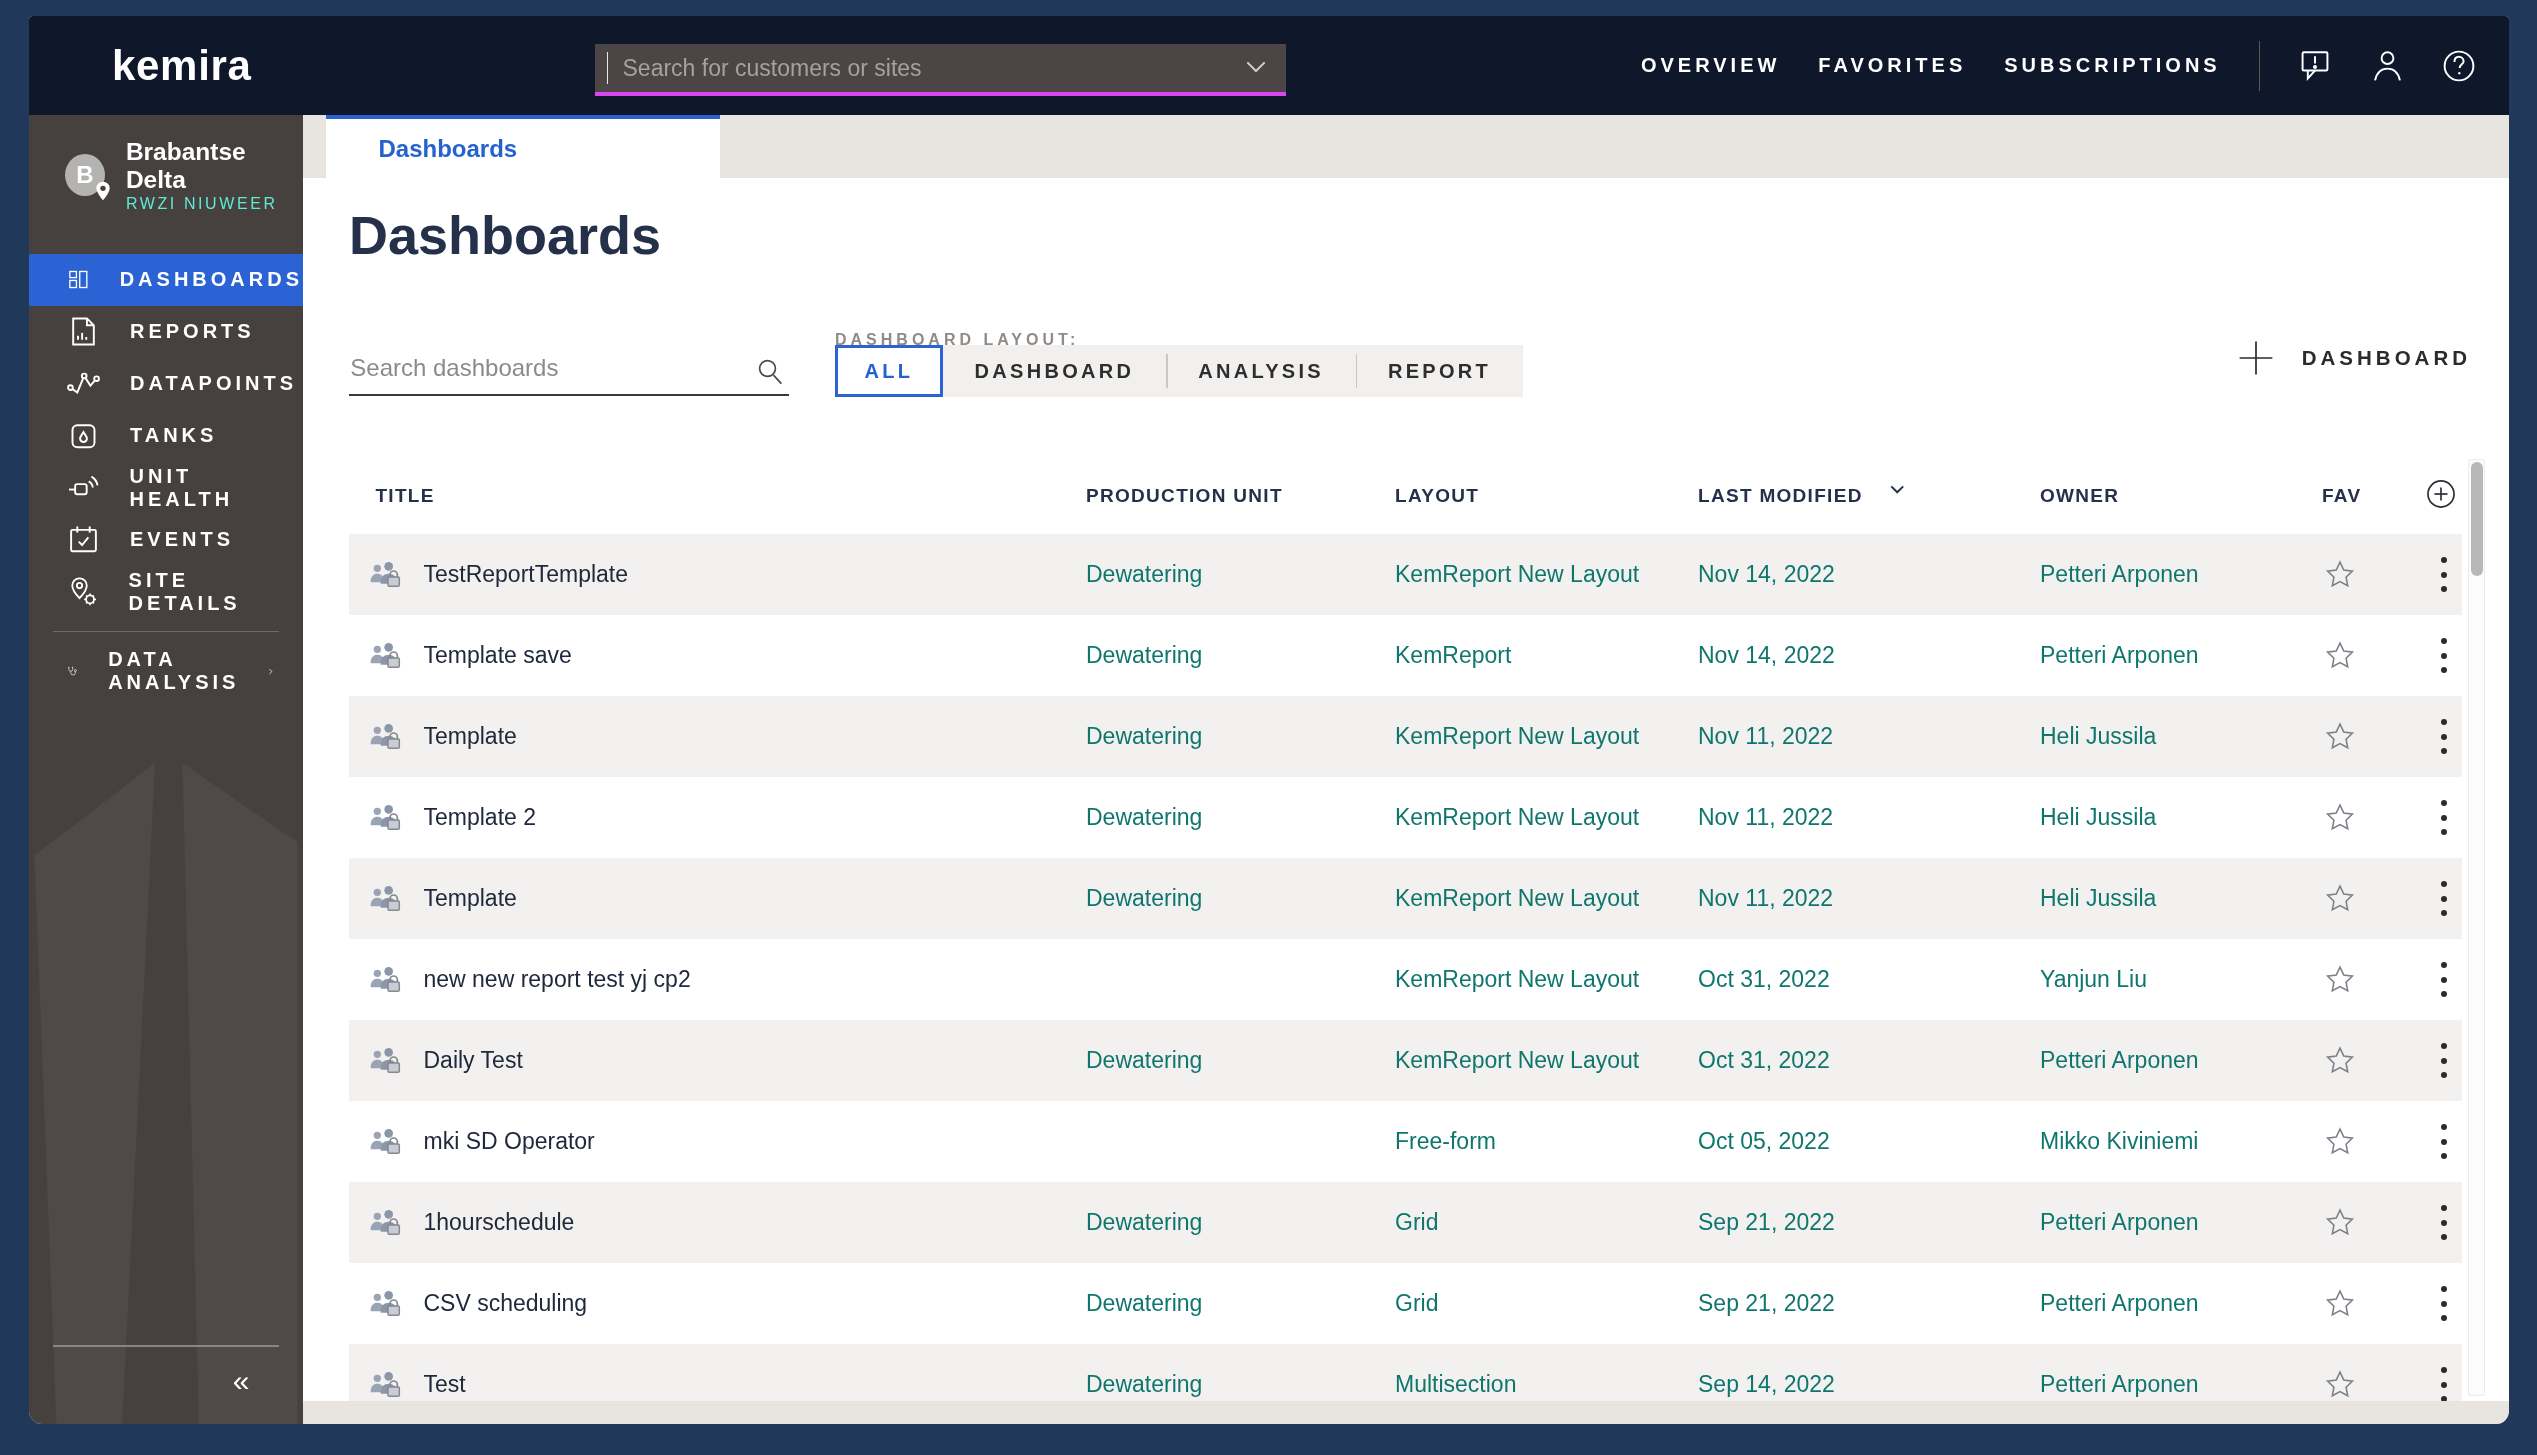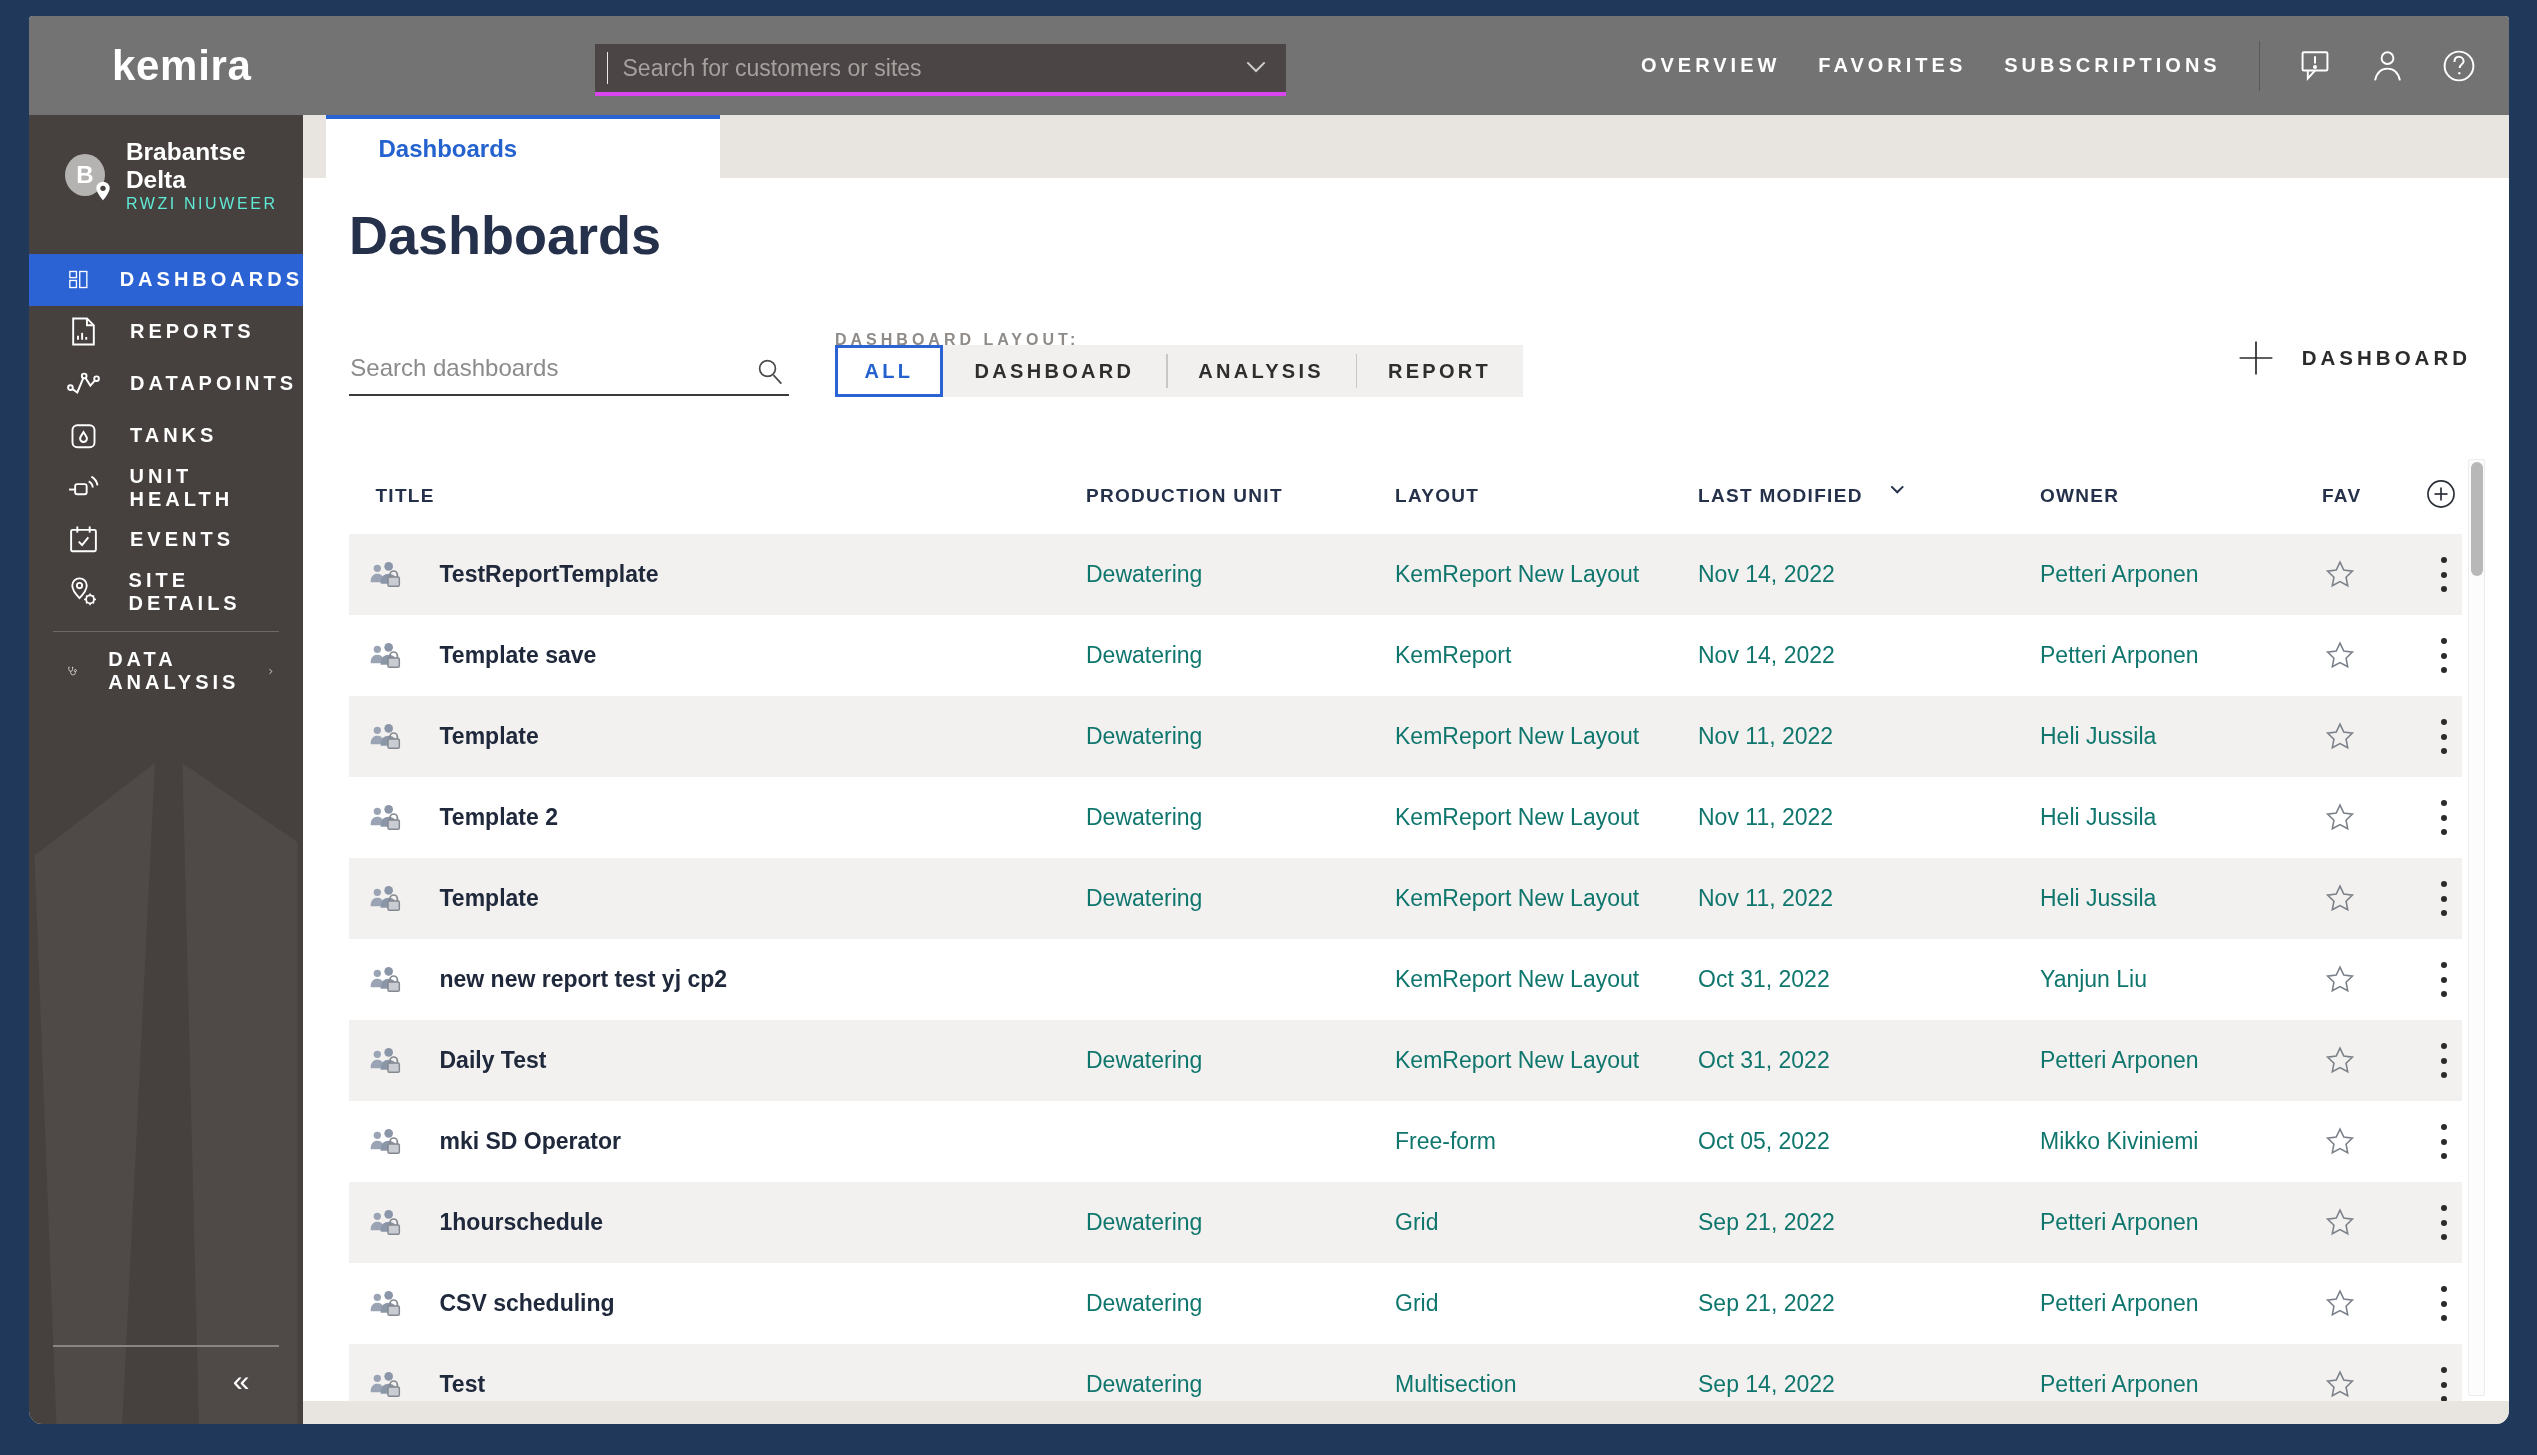--- a/index.html
+++ b/index.html
@@ -3,21 +3,21 @@
 <meta charset="utf-8">
 <style>
   * { margin:0; padding:0; box-sizing:border-box; }
   html,body { width:2538px; height:1455px; background:#20395b; font-family:"Liberation Sans", sans-serif; overflow:hidden; }
 
   .app { position:absolute; left:29px; top:16px; width:2480px; height:1408px;
          background:#e8e4df; border-radius:4px 4px 13.2px 13.2px; overflow:hidden;
          display:flex; flex-direction:column; }
 
   
-  .topbar { flex:0 0 99px; background:#737373; position:relative; display:flex; align-items:center; }
+  .topbar { flex:0 0 99px; background:#0f172a; position:relative; display:flex; align-items:center; }
   .logo { margin-left:83px; font-size:42px; font-weight:800; color:#fff; letter-spacing:0.7px; }
   .topsearch { position:absolute; left:566px; top:28px; width:691px; height:52px;
                background:#4b4645; border-bottom:4px solid #d946ef; display:flex; align-items:center; }
   .topsearch input { flex:1; background:transparent; border:none; outline:none; color:#d9d6d4;
                      font-size:23px; padding-left:14.5px; font-family:inherit; border-left:1.3px solid #e8e8e8; margin-left:12px; height:32px;}
   .topsearch input::placeholder { color:#a5a19f; }
   .topsearch .chev { margin-right:20px; }
   .topnav { margin-left:auto; margin-right:33px; display:flex; align-items:center; gap:38px; }
   .topnav .navlink { color:#fff; font-size:20px; font-weight:600; letter-spacing:4px; cursor:pointer; }
   .topnav .vdiv { width:1.3px; height:50px; background:#5d5856; }
@@ -80,22 +80,22 @@
   .grid { display:grid; grid-template-columns:737px 309px 303px 342px 282px 79px 61px; align-items:center; }
   .thead { position:absolute; left:46px; top:292px; width:2113px; height:52px;
            color:#25304a; font-size:19px; font-weight:700; letter-spacing:1.3px; }
   .thead .h-title { padding-left:26.4px; }
   .thead .h-mod { display:flex; align-items:flex-start; gap:27px; cursor:pointer; }
   .thead .h-plus { padding-left:25px; }
 
   .tbody { position:absolute; left:46px; top:356px; width:2113px; }
   .row { height:81px; }
   .row:nth-child(odd) { background:#f2f1ef; }
-  .cell-title { display:flex; align-items:center; gap:36px; padding-left:18.5px;
-                font-weight:700; font-size:23px; color:#20293c; }
+  .cell-title { display:flex; align-items:center; gap:20px; padding-left:18.5px;
+                font-weight:400; font-size:23px; color:#20293c; }
   .cell { font-size:23px; color:#0f766e; }
   .cell-star { padding-left:2.6px; cursor:pointer; display:flex; }
   .kebab { margin-left:30px; width:26.4px; height:37px; display:flex; flex-direction:column;
            justify-content:space-between; align-items:center; cursor:pointer; padding:1.3px 0; }
   .kebab i { width:6px; height:6px; border-radius:50%; background:#2b2b2b; }
 
   .vscroll { position:absolute; right:24.5px; top:281px; bottom:5.3px; width:17px;
              background:#fcfcfc; border:0.7px solid #ececec; border-radius:2px; }
   .vthumb { position:absolute; top:2px; left:2px; width:12.6px; height:114px; background:#b8b8b8; border-radius:6.6px; }
 </style>

